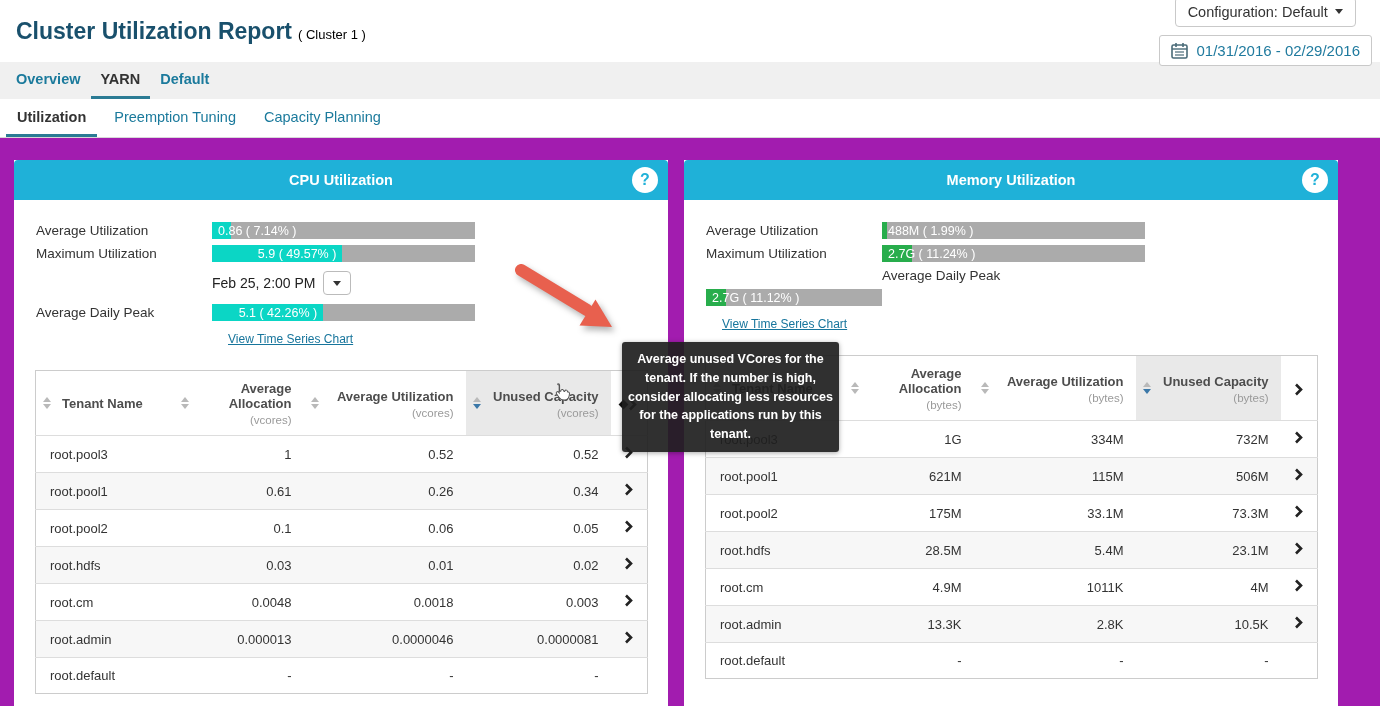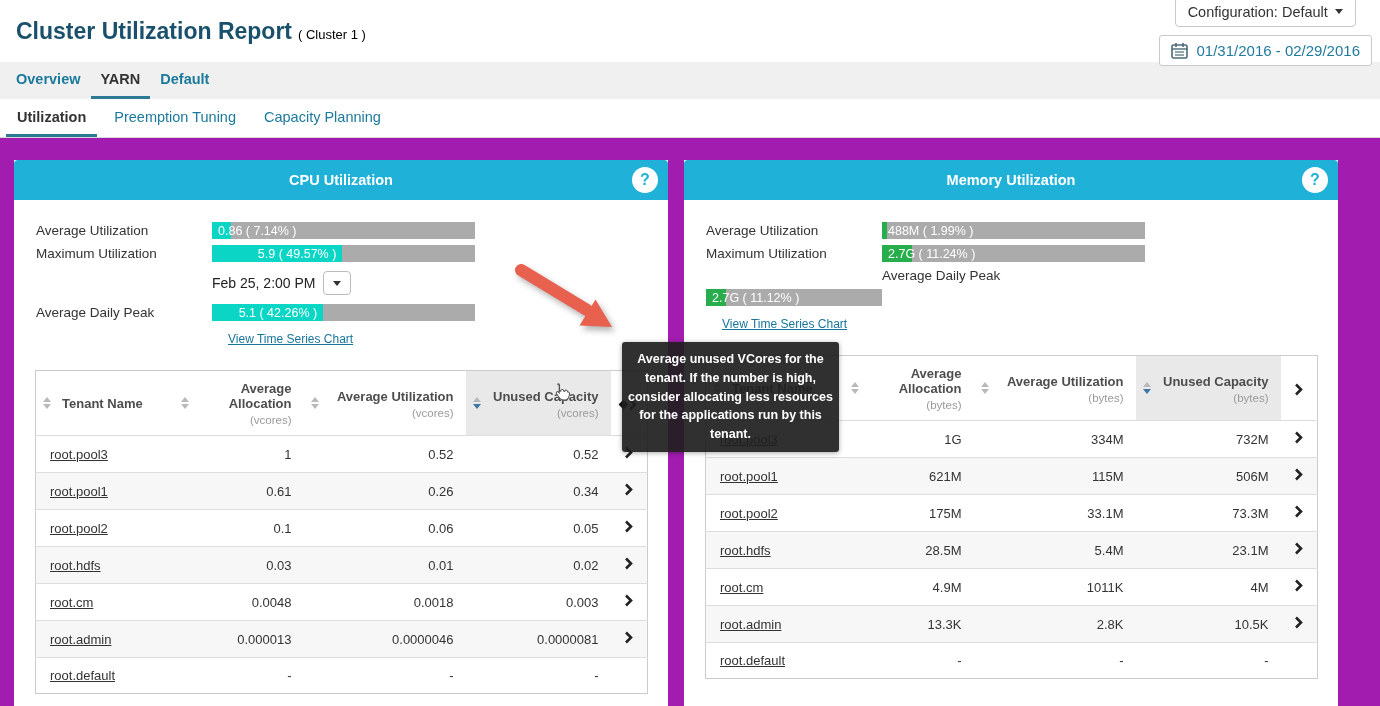--- a/index.html
+++ b/index.html
@@ -53,21 +53,21 @@
   table.tbl { margin:24px 21px 0; width:612px; border:1px solid #ccc; border-collapse:collapse;
     table-layout:fixed; font-size:13px; color:#333; }
   .tbl col.c-tenant{width:138px;} .tbl col.c-alloc{width:130px;} .tbl col.c-util{width:162px;}
   .tbl col.c-unused{width:145px;} .tbl col.c-chev{width:37px;}
   .tbl th { font-weight:bold; color:#4d4d4d; padding:10px 12px 9px; vertical-align:middle; position:relative; }
   .tbl th.tenant { text-align:left; padding-left:26px; }
   .tbl th.num { text-align:right; }
   .tbl th .unit { display:block; font-weight:normal; color:#9a9a9a; font-size:11.5px; margin-top:3px; }
   .tbl th.sorted { background:#e9e9e9; }
   .tbl td { padding:10px 12px; border-top:1px solid #ddd; }
-  .tbl td.tenant { text-align:left; padding-left:14px;text-decoration:underline; }
+  .tbl td.tenant { text-align:left; padding-left:14px; }
   .tbl td.num { text-align:right; }
   .tbl td.chev, .tbl th.chev { text-align:center; padding:10px 2px; }
   .tbl tbody tr:nth-child(even) { background:#f7f7f7; }
   .sort { position:absolute; left:7px; top:50%; transform:translateY(-50%); }
   .sort i { display:block; width:0; height:0; border-left:4px solid transparent; border-right:4px solid transparent; }
   .sort .u { border-bottom:5px solid #b9b9b9; margin-bottom:2px; }
   .sort .d { border-top:5px solid #b9b9b9; }
   .sort.active .d { border-top-color:#3b78a8; }
   .diamond { display:inline-block; width:7px; height:7px; background:#111; transform:rotate(45deg); margin-right:1px; vertical-align:middle; }
   .chevron-glyph { display:inline-block; vertical-align:middle; }

